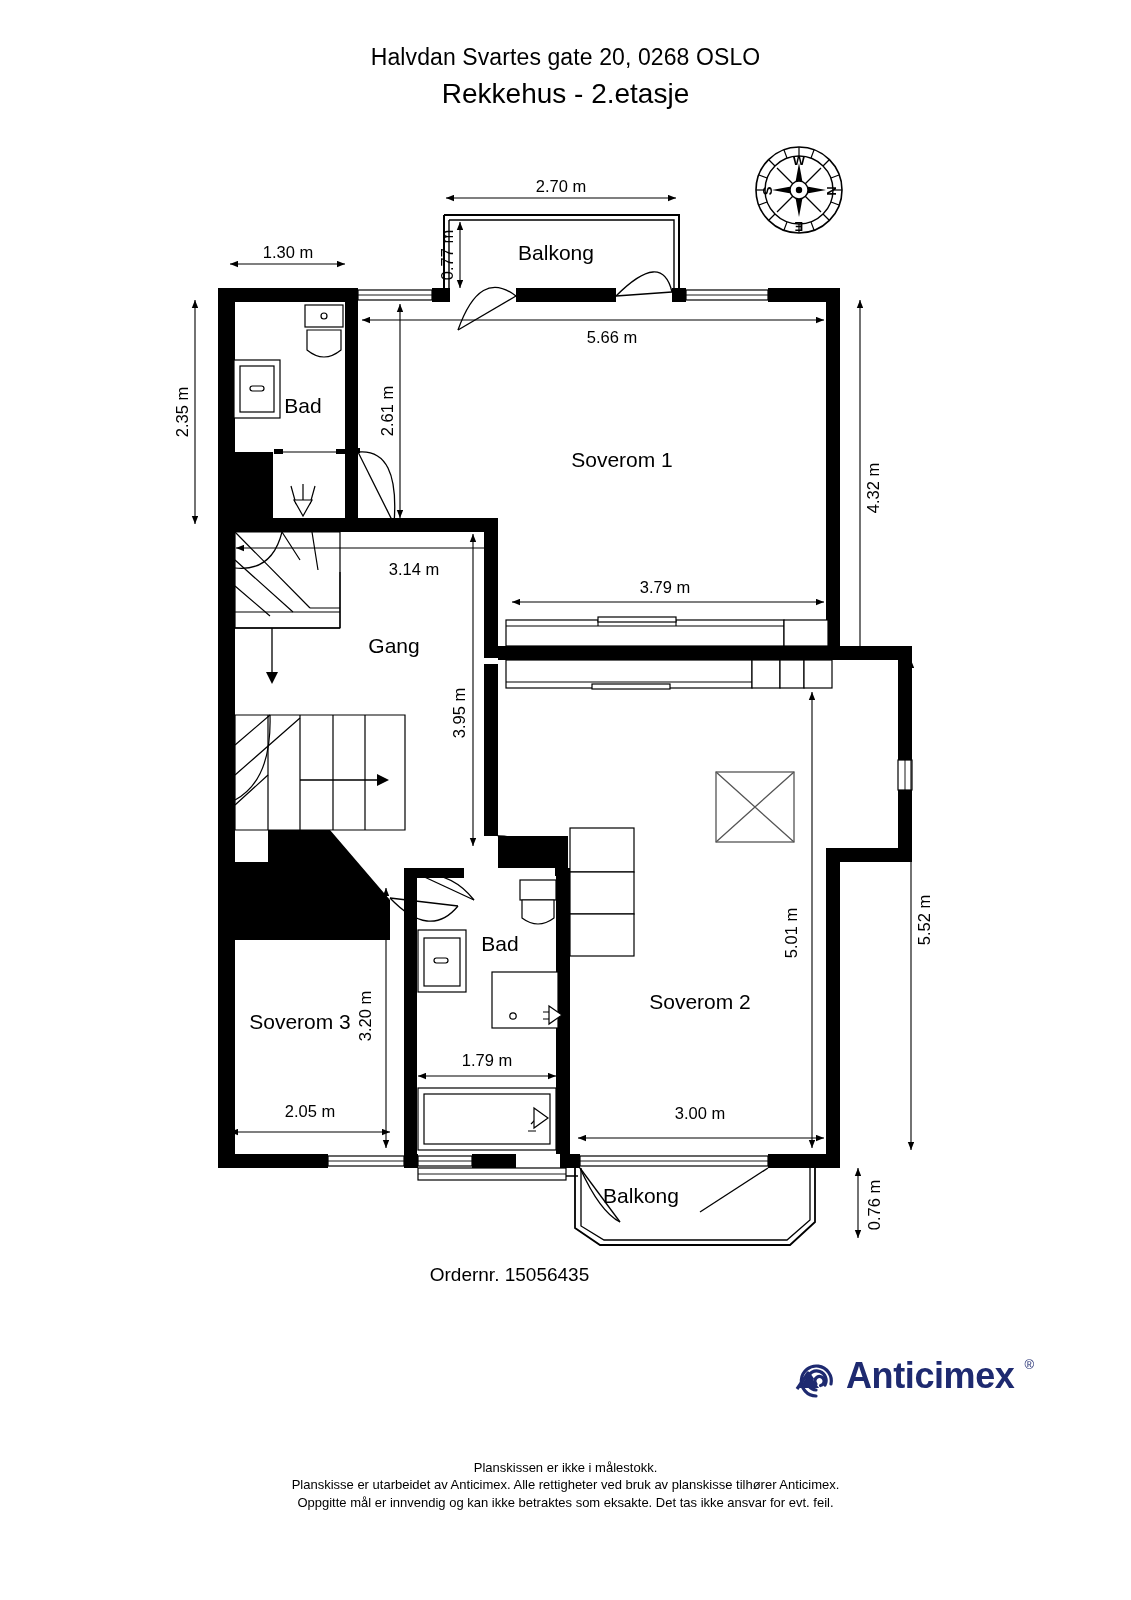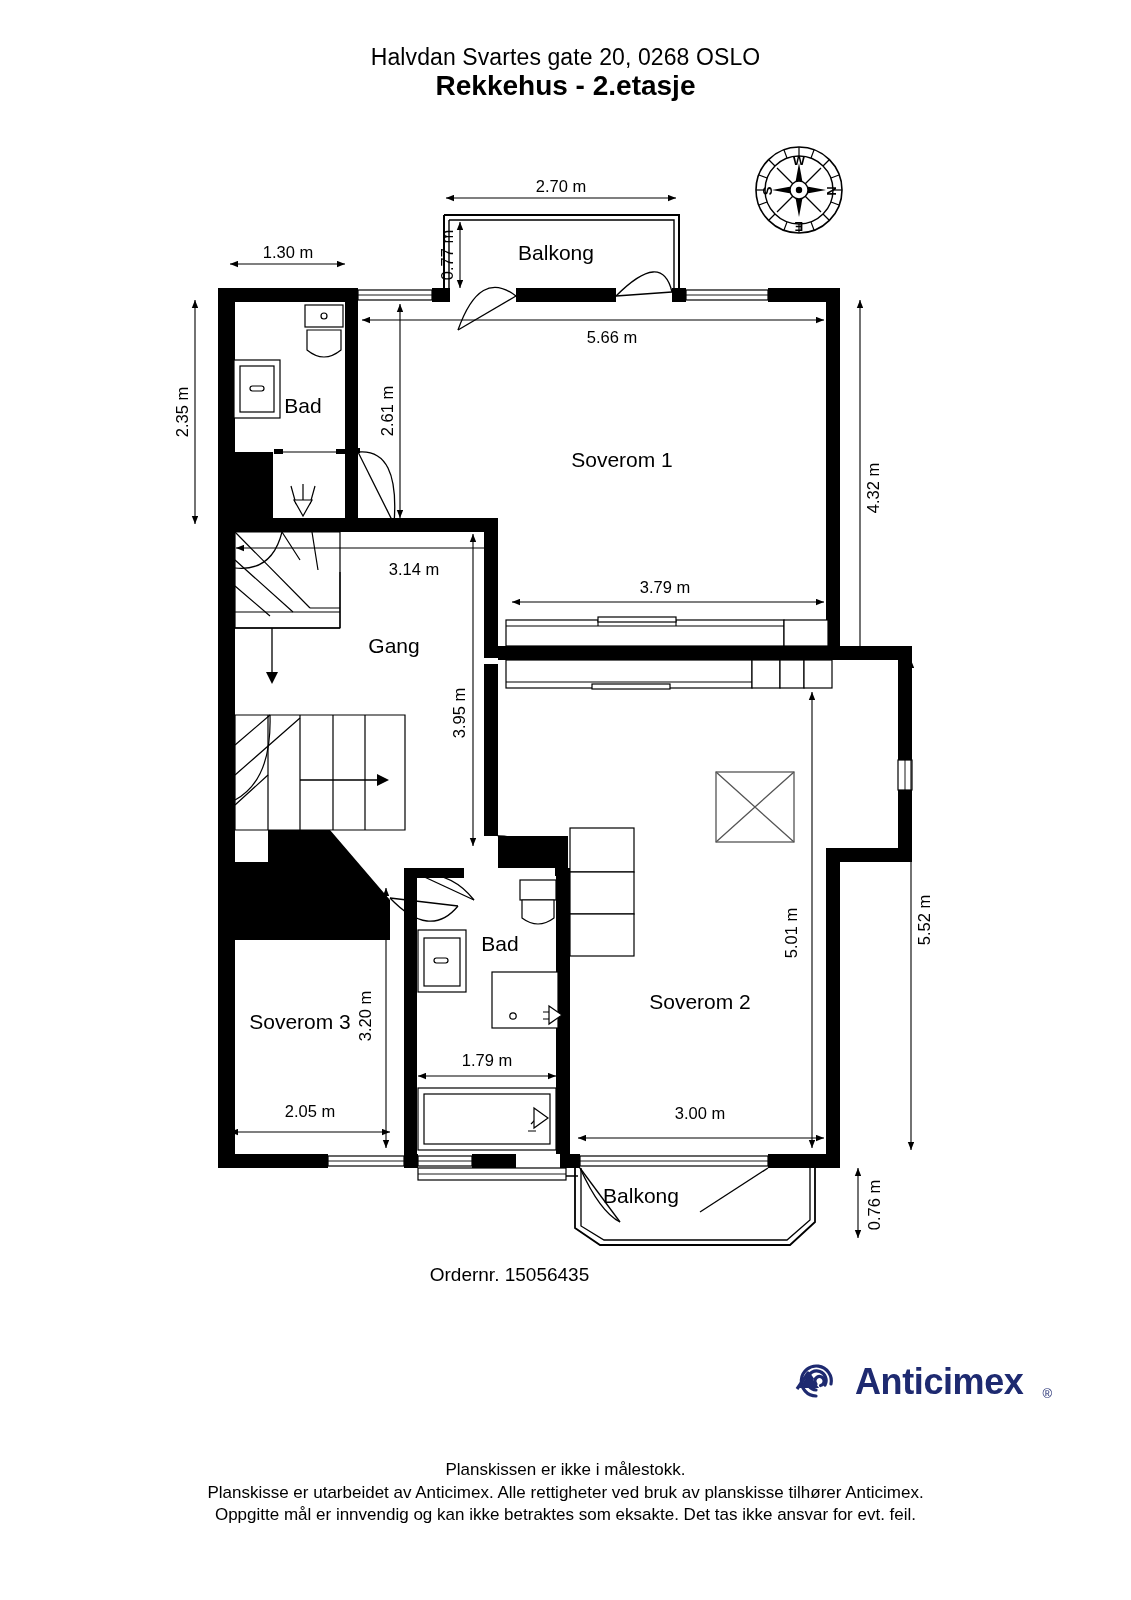--- a/index.html
+++ b/index.html
@@ -28,43 +28,44 @@
     text-align: center;
   }
   .title-main {
     font-size: 23px;
     font-weight: 400;
     letter-spacing: 0.1px;
     line-height: 1.15;
   }
   .title-sub {
     font-size: 28px;
-    font-weight: 700;
+    font-weight: 400;
+    margin-top: 8px;
     line-height: 1.15;
   }
   #plan-svg {
     position: absolute;
     top: 0;
     left: 0;
   }
   .ordernr {
     position: absolute;
     top: 1264px;
     left: 0;
     width: 1019px;
     text-align: center;
     font-size: 19px;
   }
   .brand {
     position: absolute;
     left: 795px;
     top: 1358px;
     display: flex;
-    align-items: flex-end;
-    gap: 18px;
+    align-items: flex-start;
+    gap: 9px;
   }
   .brand-name {
     font-size: 36px;
     font-weight: bold;
     color: #1e2a70;
     letter-spacing: -0.4px;
     line-height: 1;
   }
   .brand-reg {
     font-size: 13px;
@@ -72,21 +73,21 @@
     vertical-align: super;
     line-height: 1;
     margin-left: 1px;
   }
   .disclaimer {
     position: absolute;
     top: 1459px;
     left: 0;
     width: 1131px;
     text-align: center;
-    font-size: 17px;
+    font-size: 13px;
     line-height: 1.33;
   }
   .disclaimer div { white-space: nowrap; }
   .dim-text {
     font-family: "Liberation Sans", sans-serif;
     font-size: 16.5px;
     fill: #000;
   }
   .room-text {
     font-family: "Liberation Sans", sans-serif;

